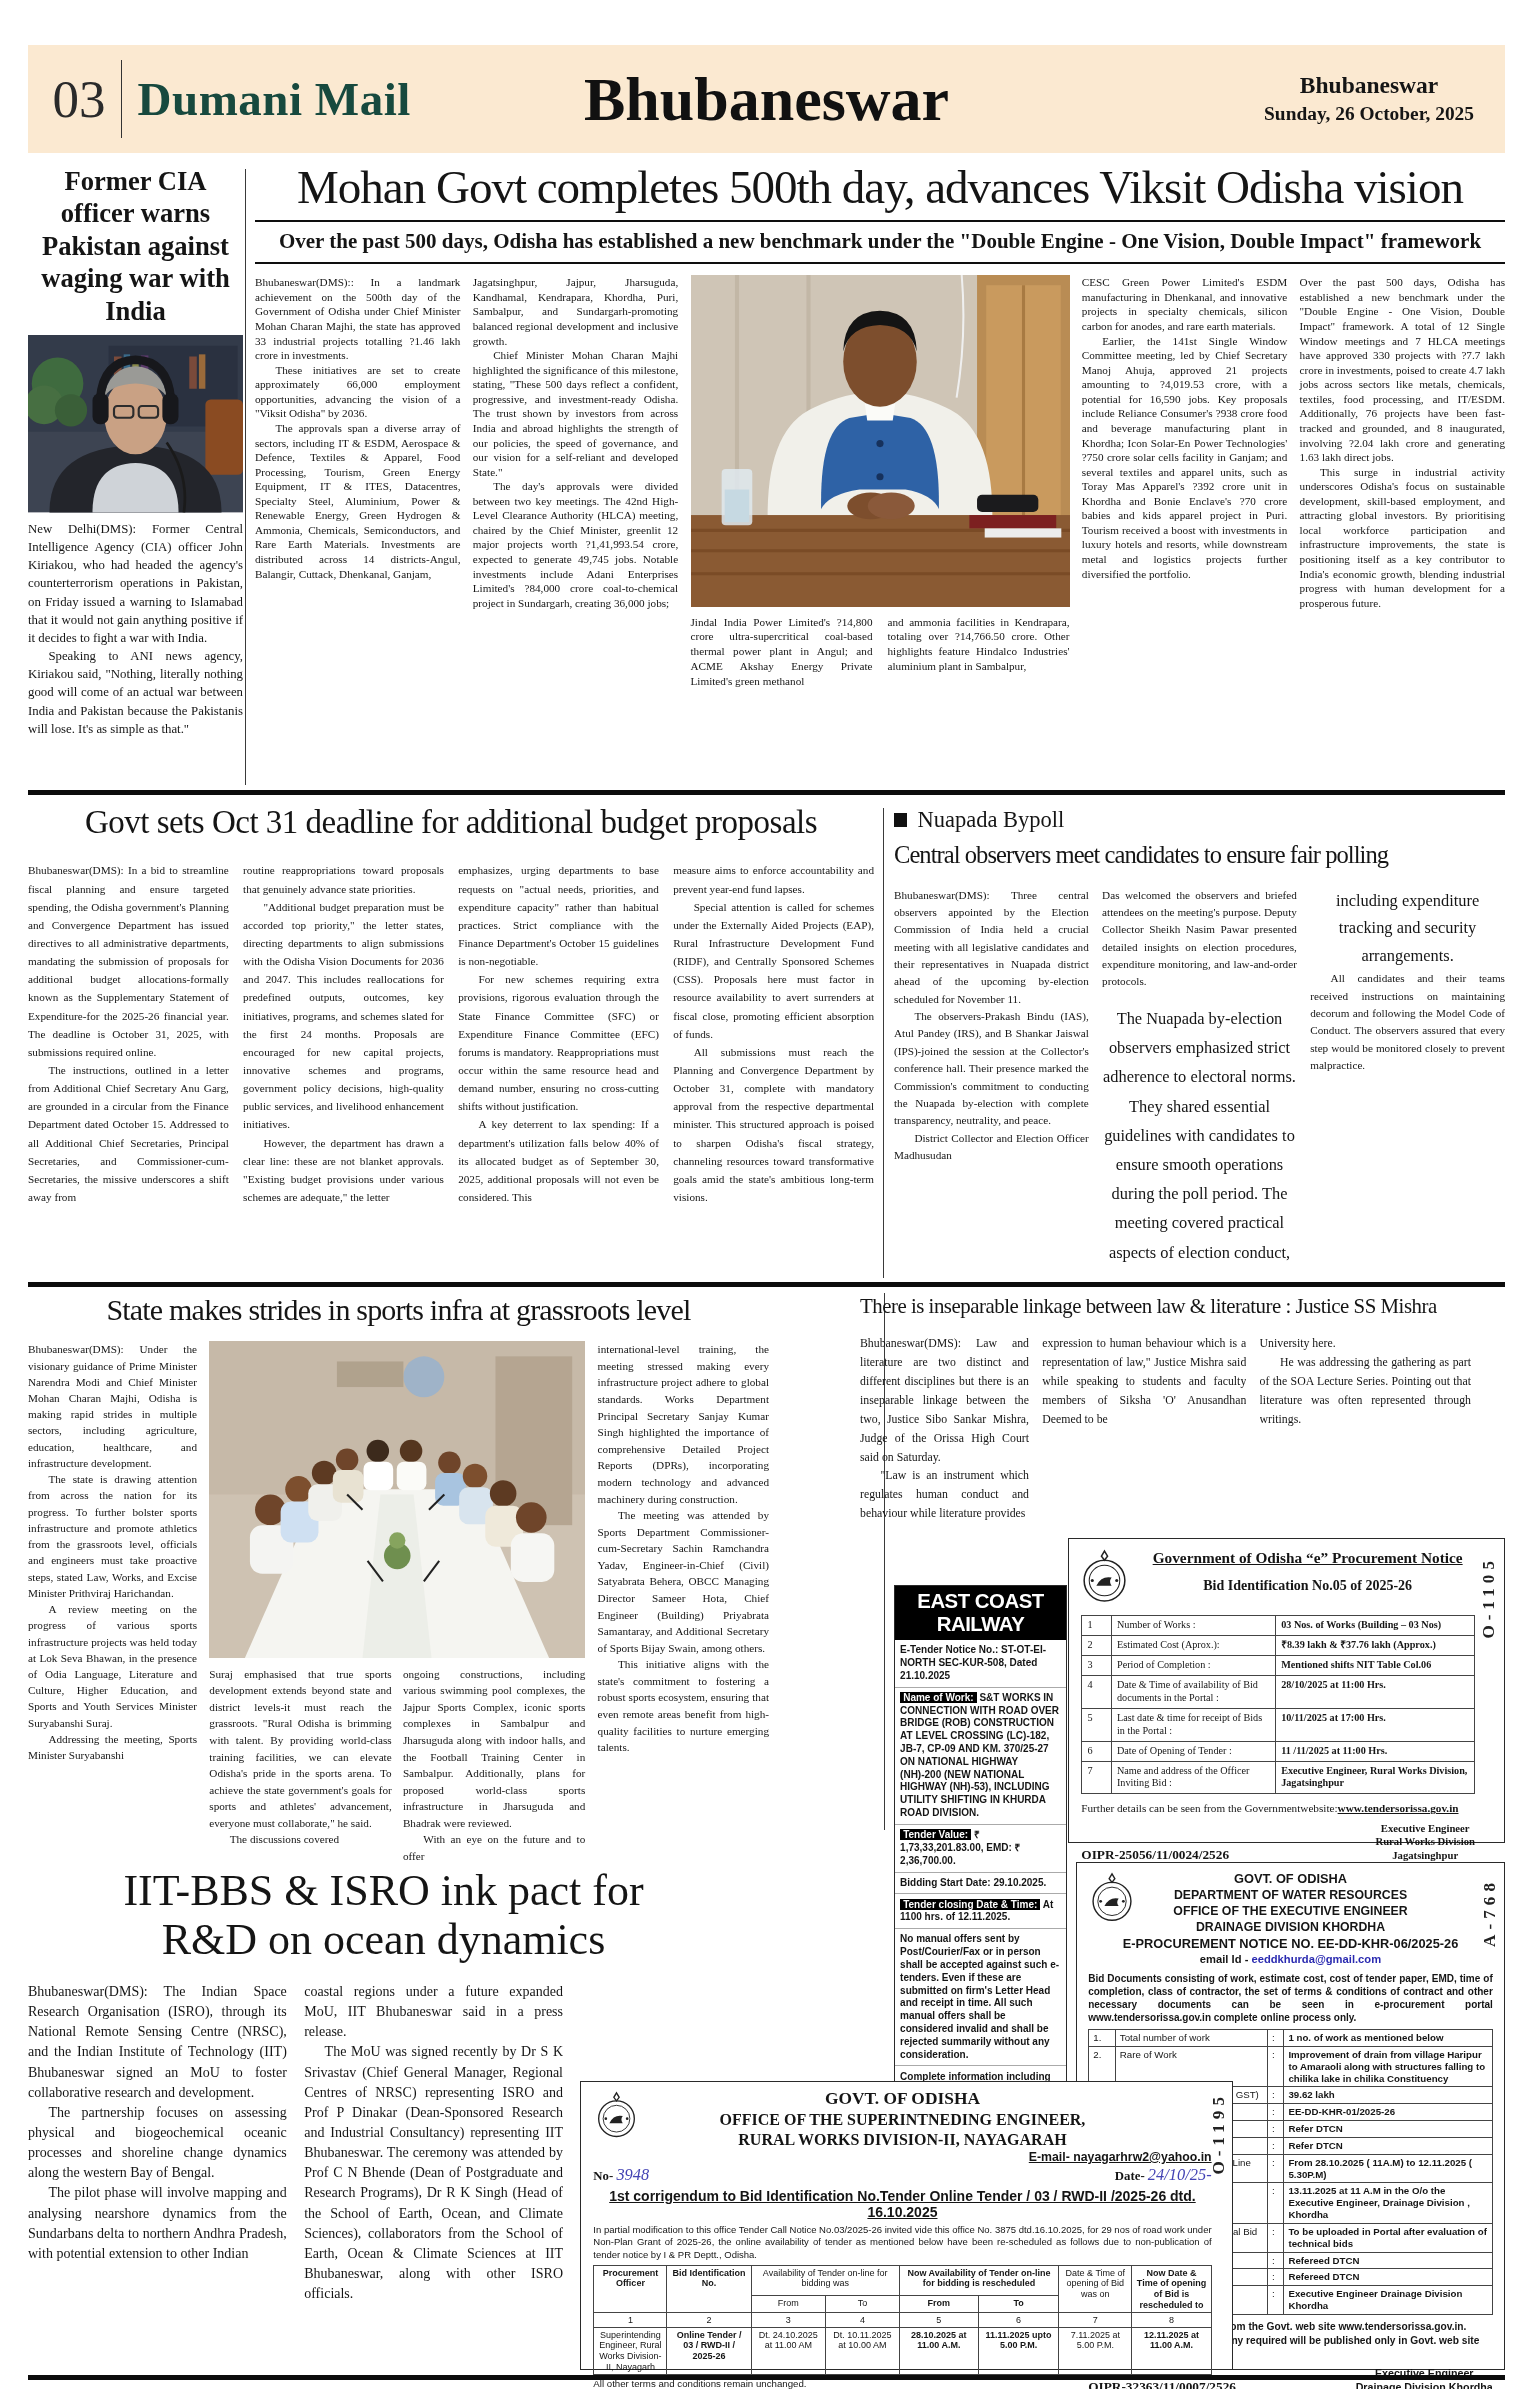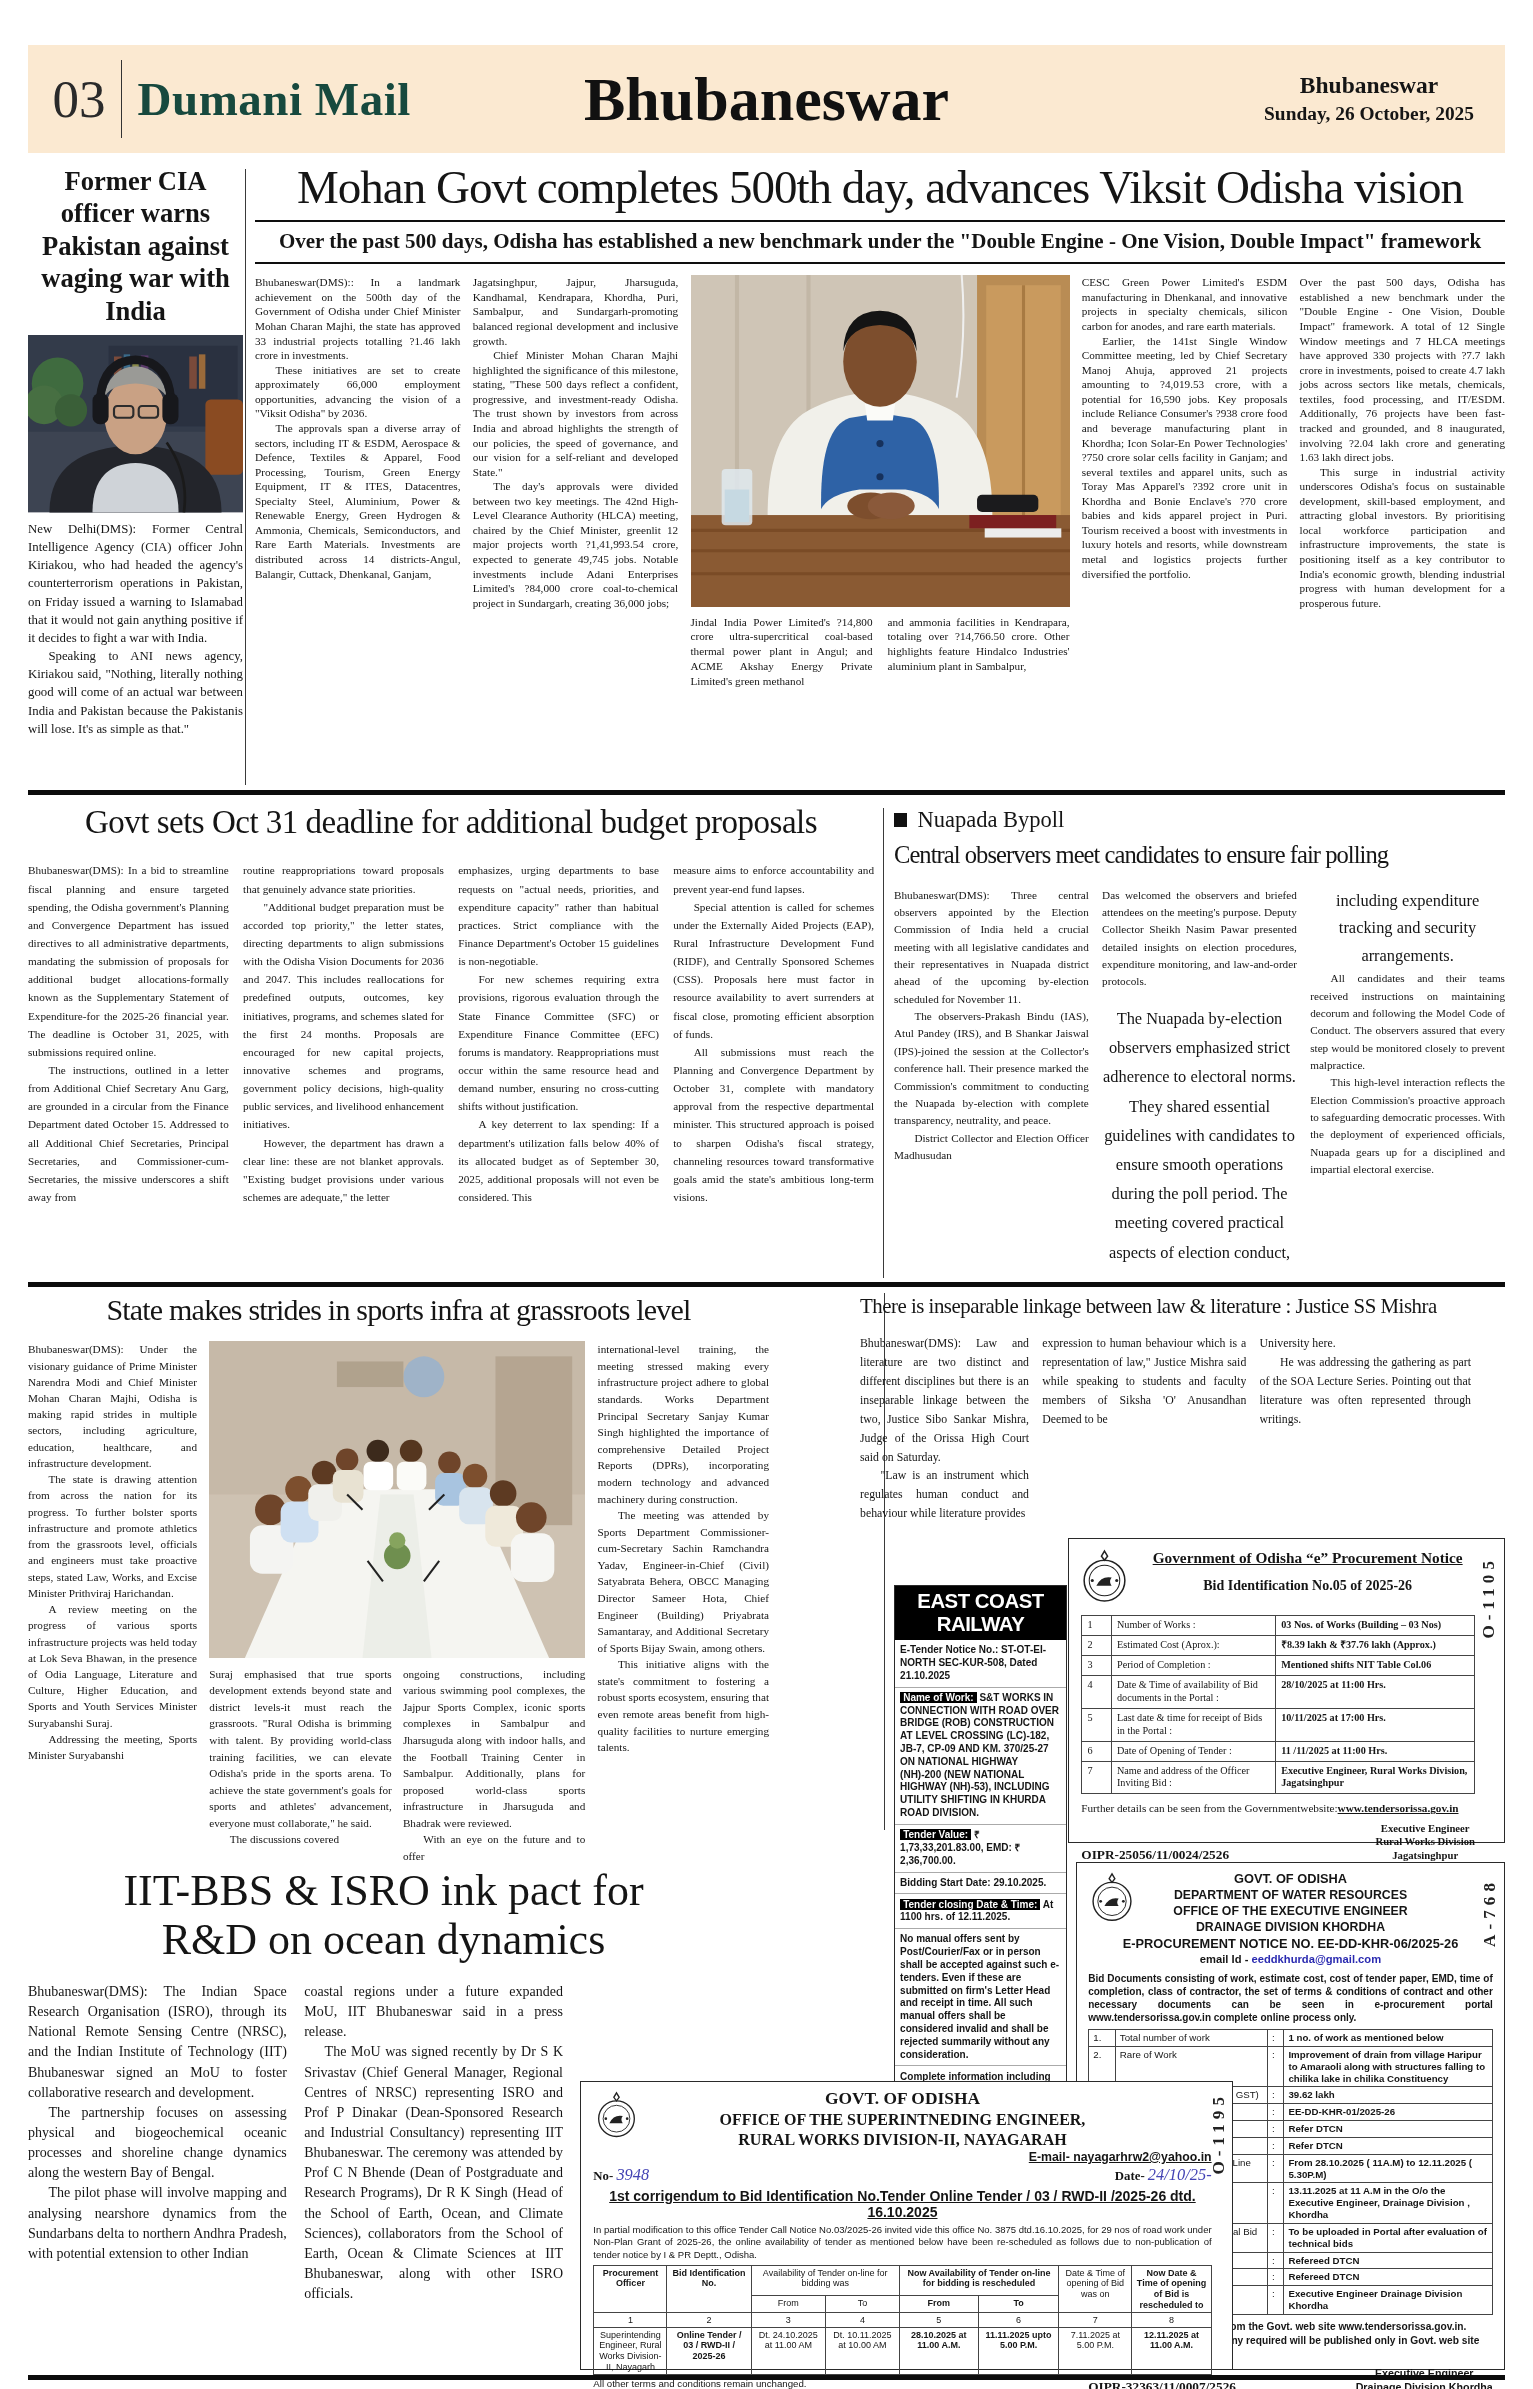--- a/index.html
+++ b/index.html
@@ -284,21 +284,20 @@
         <p class="bp">The observers-Prakash Bindu (IAS), Atul Pandey (IRS), and B Shankar Jaiswal (IPS)-joined the session at the Collector's conference hall. Their presence marked the Commission's commitment to conducting the Nuapada by-election with complete transparency, neutrality, and peace.</p>
         <p class="bp">District Collector and Election Officer Madhusudan</p>
       </div>
       <div class="ncol">
         <p class="bp">Das welcomed the observers and briefed attendees on the meeting's purpose. Deputy Collector Sheikh Nasim Pawar presented detailed insights on election procedures, expenditure monitoring, and law-and-order protocols.</p>
         <p class="bp pullq">The Nuapada by-election observers emphasized strict adherence to electoral norms. They shared essential guidelines with candidates to ensure smooth operations during the poll period. The meeting covered practical aspects of election conduct,</p>
       </div>
       <div class="ncol">
         <p class="bp lead-big">including expenditure tracking and security arrangements.</p>
         <p class="bp">All candidates and their teams received instructions on maintaining decorum and following the Model Code of Conduct. The observers assured that every step would be monitored closely to prevent malpractice.</p>
-        <p class="bp">This high-level interaction reflects the Election Commission's proactive approach to safeguarding democratic processes. With the deployment of experienced officials, Nuapada gears up for a disciplined and impartial electoral exercise.</p>
       </div>
     </div>
   </section>
 
   <div class="hrule" style="top:1282px;"></div>
 
   <section id="sports">
     <h1>State makes strides in sports infra at grassroots level</h1>
     <div class="body">
       <div class="c1">

